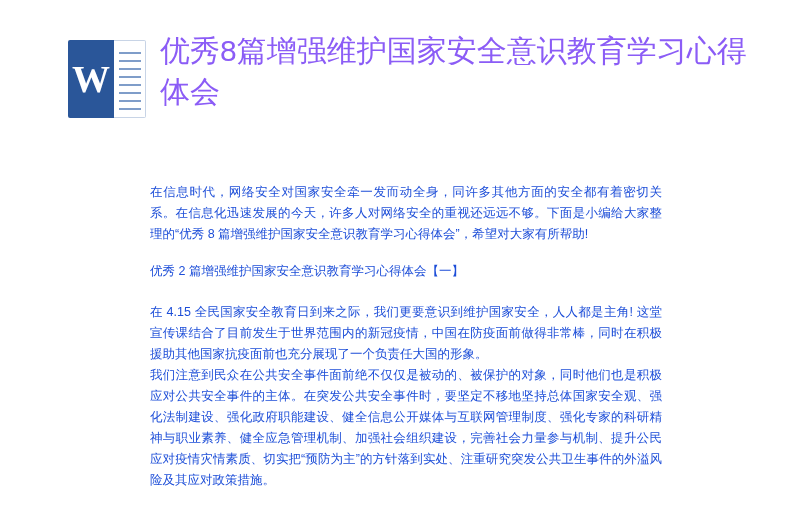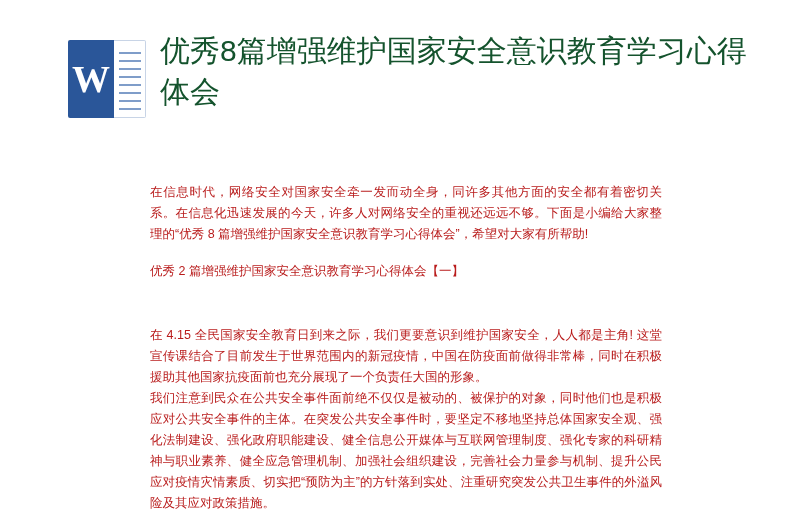--- a/index.html
+++ b/index.html
@@ -83,47 +83,46 @@
     background: #7f9dc9;
   }
   .title-block {
     margin-left: 14px;
     margin-top: 0;
     max-width: 600px;
   }
   .doc-title {
     font-size: 30px;
     line-height: 41px;
-    color: #14532d;
+    color: #8b5cf6;
     font-weight: normal;
     font-family: "Liberation Sans", sans-serif;
     letter-spacing: 0px;
     margin: 0;
   }
   
   .body-wrap {
     position: absolute;
     left: 150px;
     top: 182px;
     width: 512px;
   }
   .para {
     font-size: 12.5px;
     line-height: 21px;
-    color: #b91c1c;
+    color: #1d4ed8;
     margin: 0 0 0 0;
     text-align: justify;
     font-family: "Liberation Sans", sans-serif;
   }
   .gap-md { height: 16px; }
   .gap-lg { height: 20px; }
   .para.spread {
     text-align: justify;
     text-align-last: left;
-    margin-top: 23px;
   }
 </style>
 </head>
 <body>
 
 <div class="page">
 
   <div class="header">
     <div class="word-icon">
       <div class="wblock"></div>

